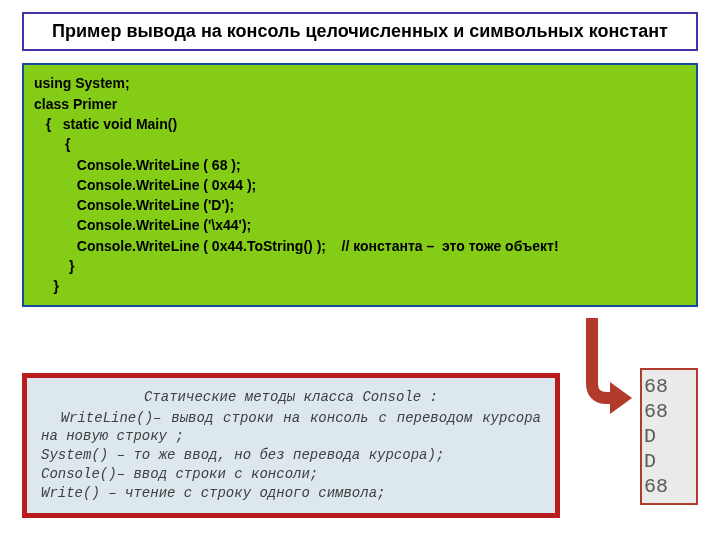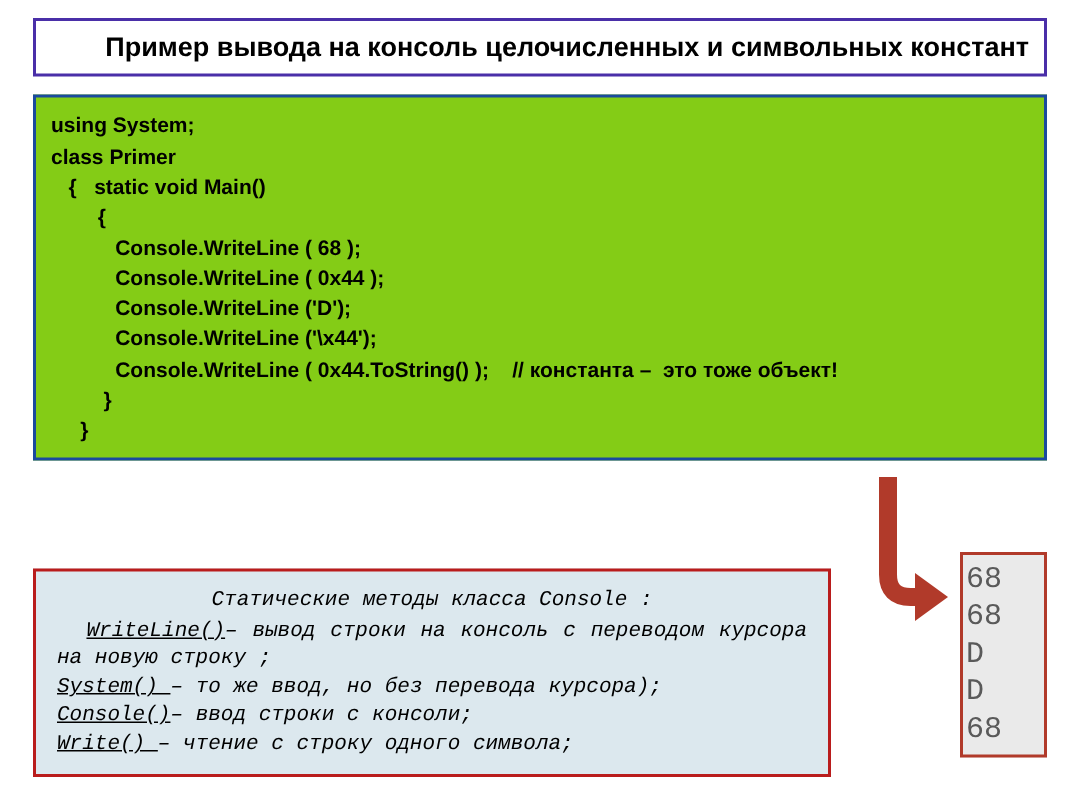--- a/index.html
+++ b/index.html
@@ -9,21 +9,21 @@
     height: 540px;
     background: #ffffff;
     font-family: Arial, sans-serif;
     position: relative;
     box-sizing: border-box;
   }
   .title-box {
     margin: 12px 22px 0 22px;
     border: 2px solid #4a2fa8;
     background: #ffffff;
-    text-align: right;
+    text-align: center;
     padding: 6px 10px;
   }
   .title-box span {
     font-weight: bold;
     font-size: 18px;
     color: #000;
     line-height: 1.3;
   }
   .code-box {
     margin: 12px 22px 0 22px;
@@ -35,37 +35,36 @@
     font-weight: bold;
     color: #000;
     white-space: pre;
     line-height: 1.45;
   }
   .note-box {
     position: absolute;
     left: 22px;
     bottom: 22px;
     width: 500px;
-    border: 2px solid #b91c1c;
+    border: 5px solid #b91c1c;
     background: #dce8ee;
     padding: 10px 14px;
     font-family: "Courier New", monospace;
     font-size: 14px;
     font-style: italic;
-    color: #000000;
+    color: #404040;
     line-height: 1.35;
     text-align: justify;
   }
   .note-box .hdr {
     display: block;
     text-align: center;
     margin-bottom: 2px;
   }
   .note-box .m {
-    text-decoration: underline;
   }
   .output-box {
     position: absolute;
     right: 22px;
     top: 368px;
     width: 50px;
     border: 2px solid #b13a2a;
     background: #eaeaea;
     padding: 4px 2px;
     font-family: "Courier New", monospace;

